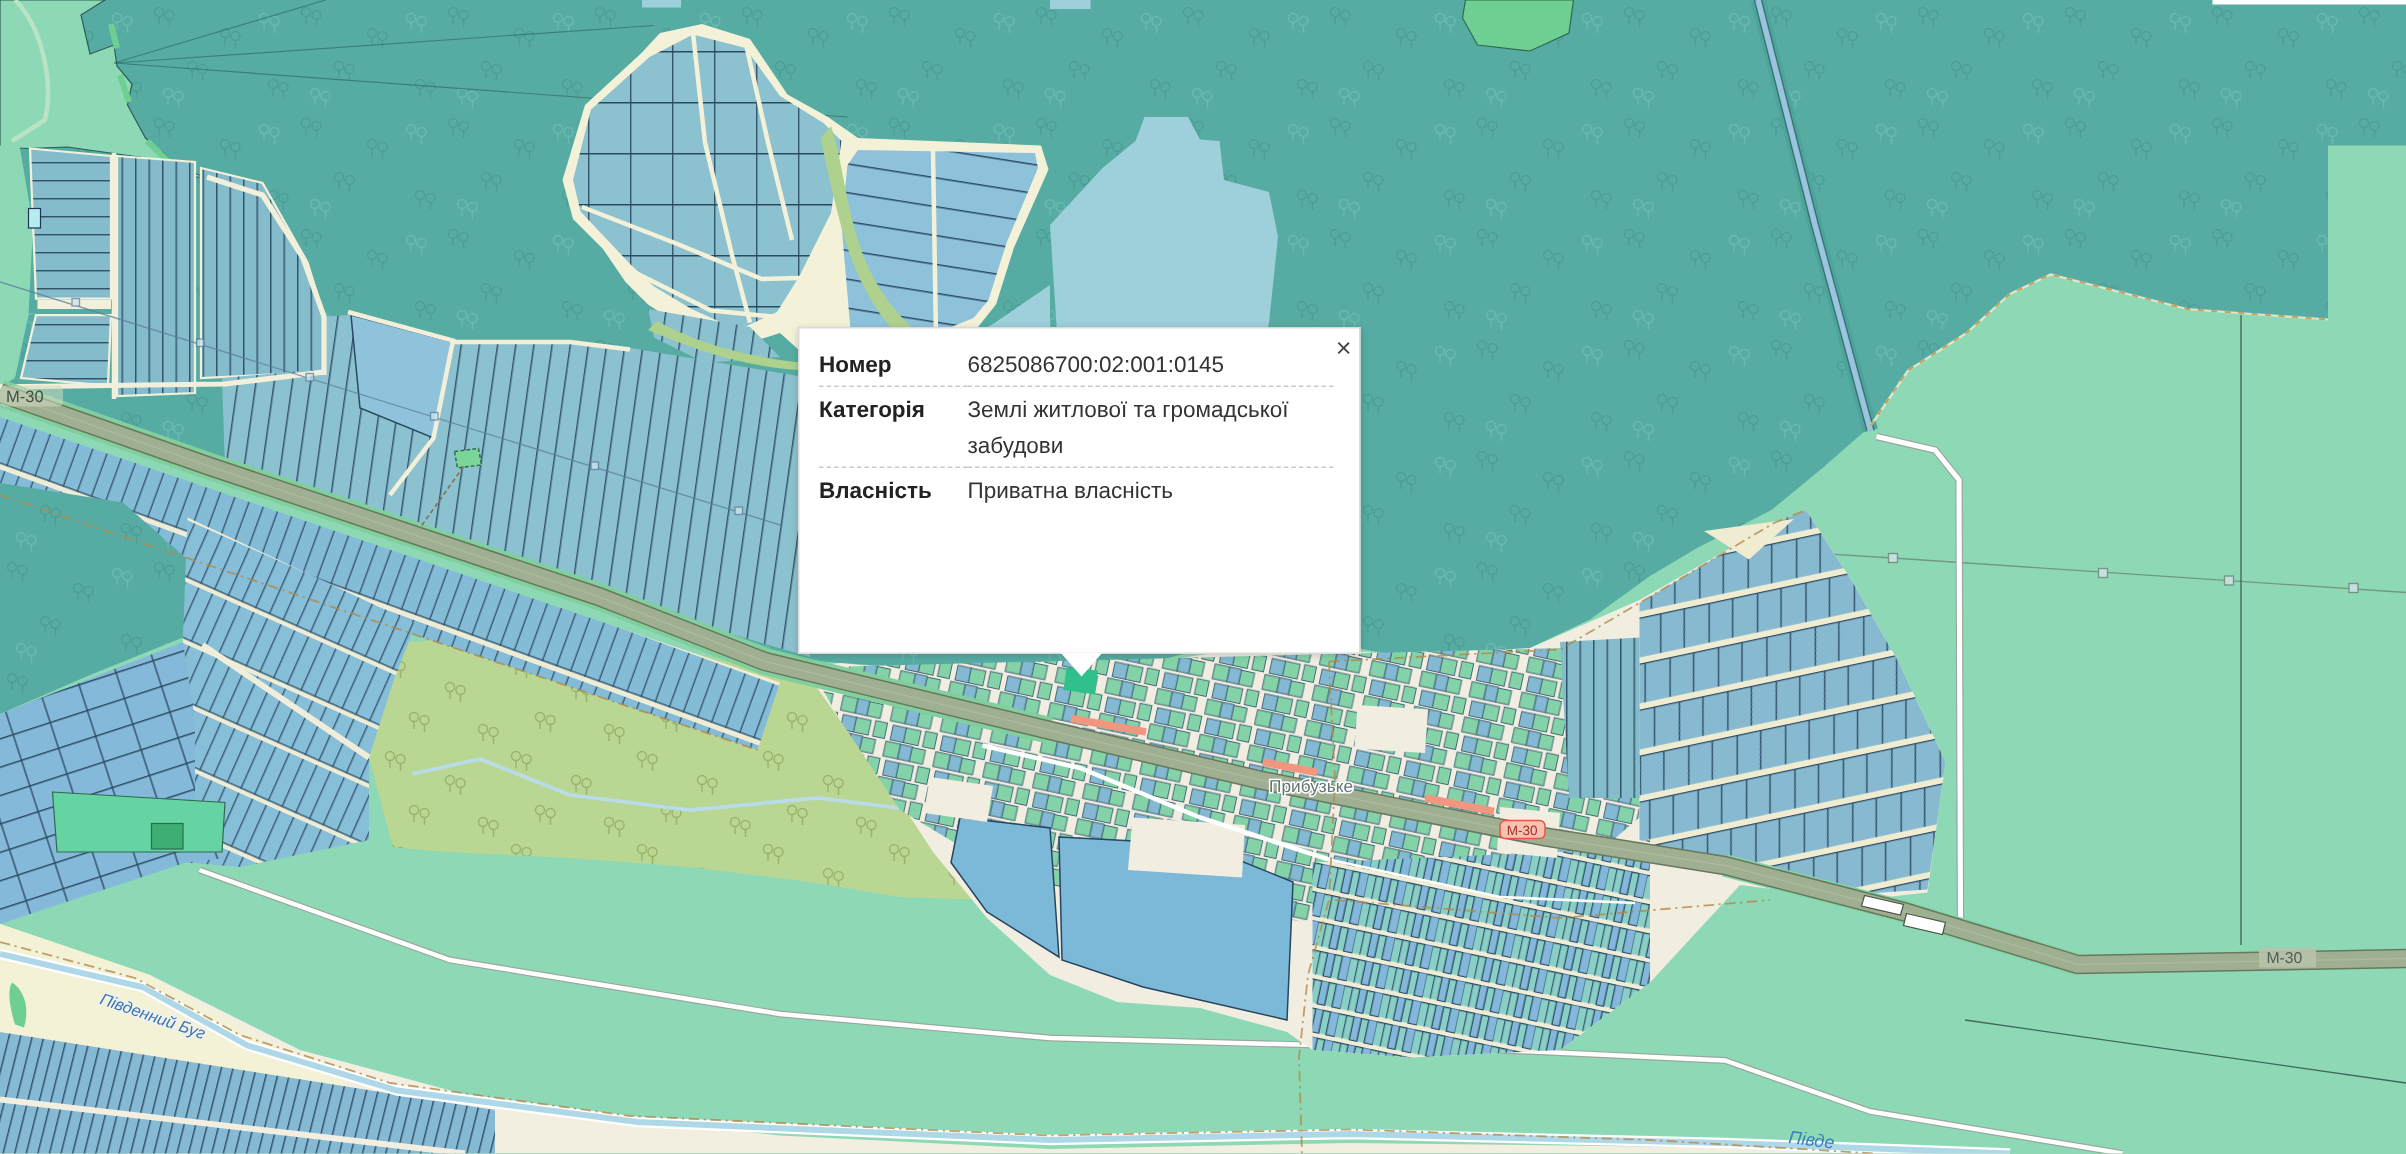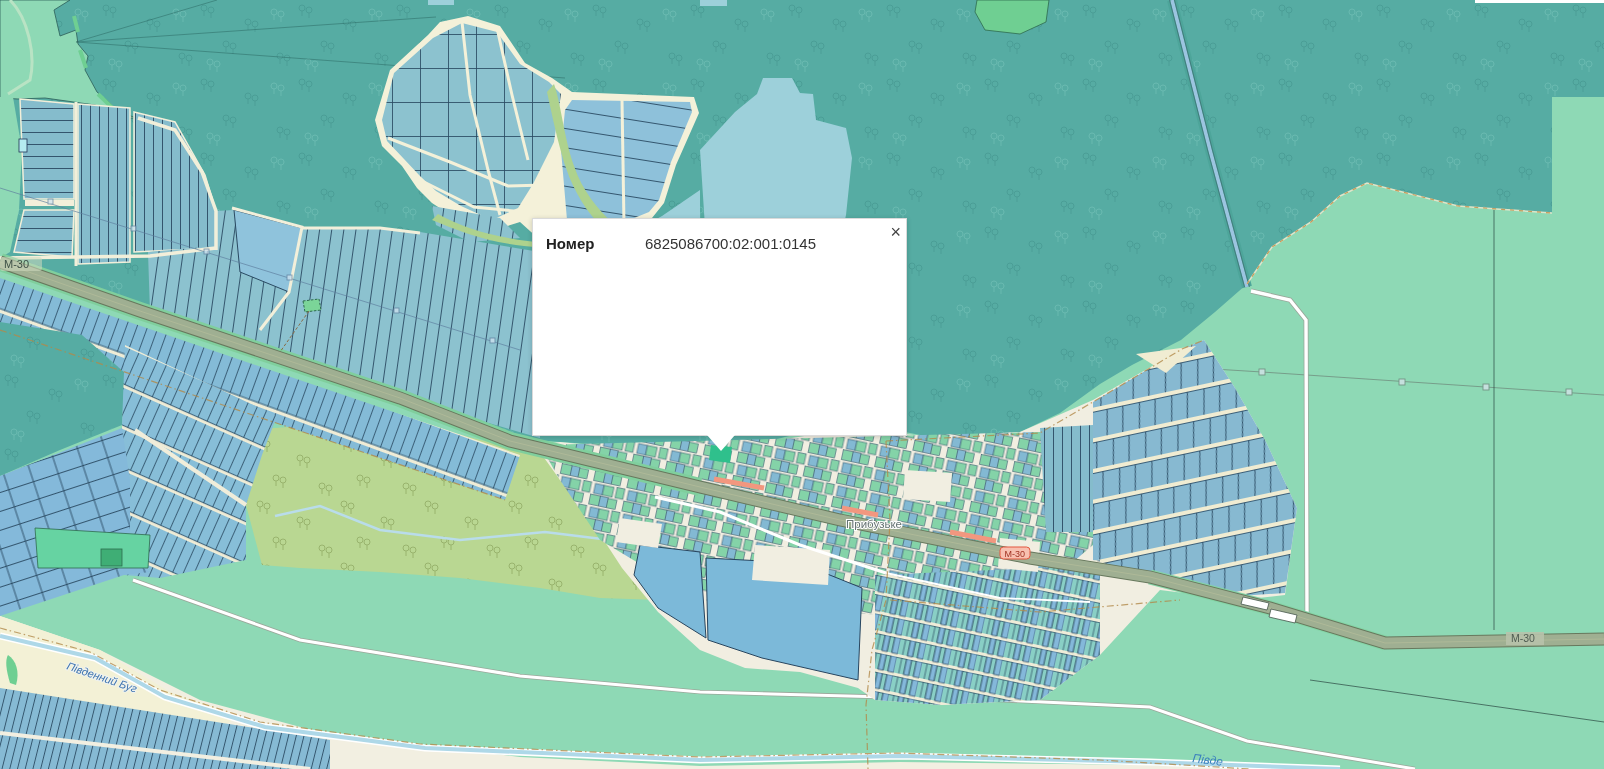--- a/index.html
+++ b/index.html
@@ -361,16 +361,24 @@
 </svg>
 
 <div id="popup">
   <div class="close">×</div>
   <table>
     <tbody>
         <tr>
           <td class="l">Номер</td>
           <td>6825086700:02:001:0145</td>
         </tr>
+    <tr>
+          <td class="l">Категорія</td>
+          <td>Землі житлової та громадської забудови</td>
+        </tr>
+    <tr>
+          <td class="l">Власність</td>
+          <td>Приватна власність</td>
+        </tr>
   </tbody>
     </table>
   <div class="tail"></div>
 </div>
 
 </body></html>

